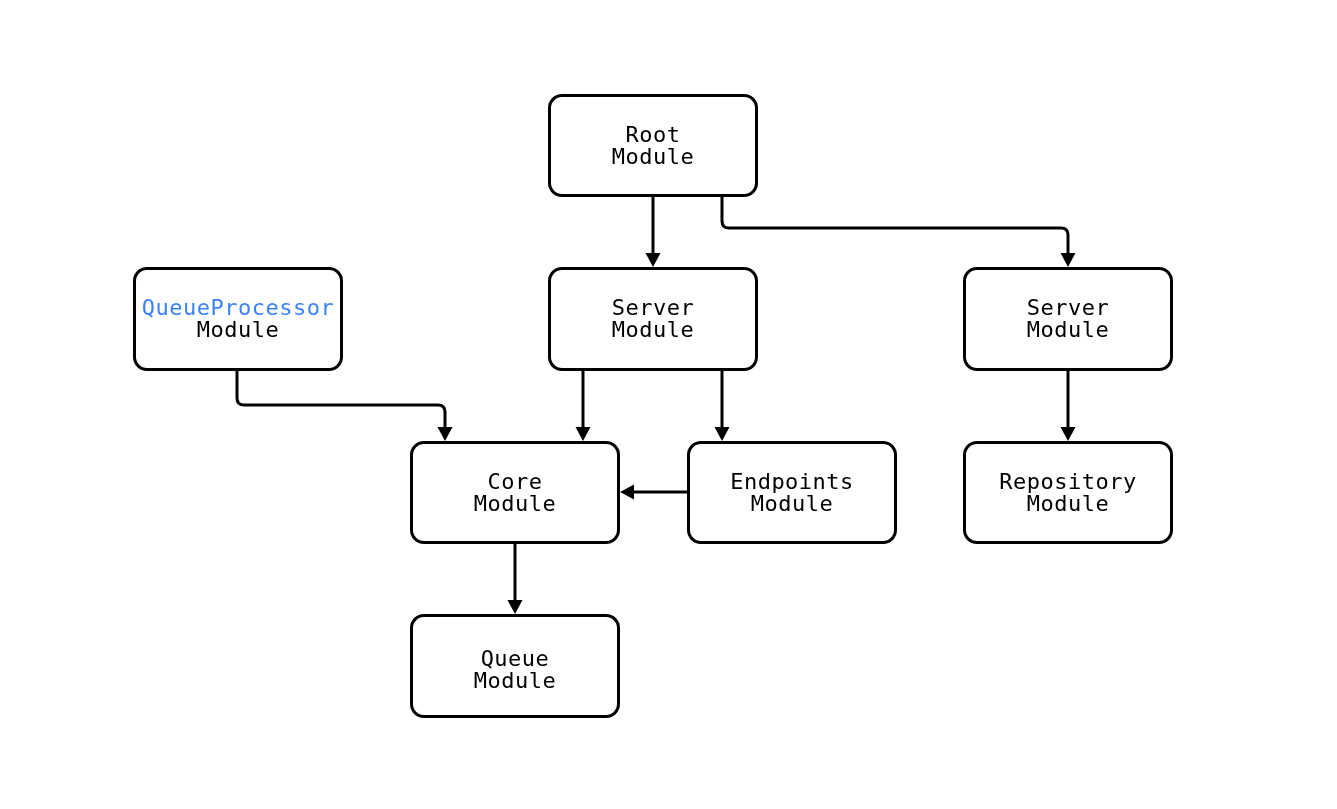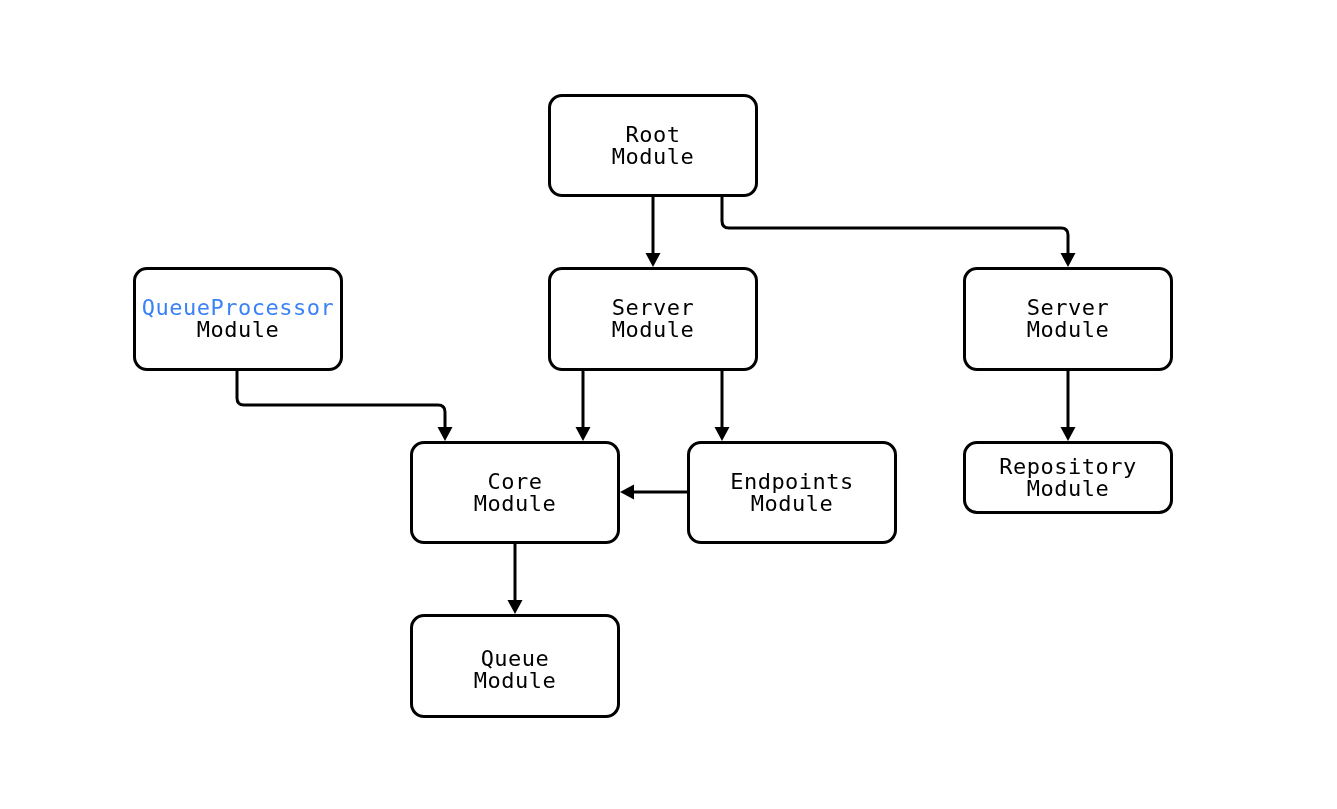--- a/index.html
+++ b/index.html
@@ -102,21 +102,21 @@
         <div class="node-line" style="color: rgb(0, 0, 0);">Module</div>
       </div>
       <div class="node" style="left: 410px; top: 441px; width: 210px; height: 103px; border-color: rgb(0, 0, 0);">
         <div class="node-line" style="color: rgb(0, 0, 0);">Core</div>
         <div class="node-line" style="color: rgb(0, 0, 0);">Module</div>
       </div>
       <div class="node" style="left: 687px; top: 441px; width: 210px; height: 103px; border-color: rgb(0, 0, 0); align-items: center;">
         <div class="node-line" style="color: rgb(0, 0, 0);">Endpoints</div>
         <div class="node-line" style="color: rgb(0, 0, 0);">Module</div>
       </div>
-      <div class="node" style="left: 963px; top: 441px; width: 210px; height: 73px; border-color: rgb(0, 0, 0);">
+      <div class="node" style="left: 963px; top: 441px; width: 210px; height: 103px; border-color: rgb(0, 0, 0);">
         <div class="node-line" style="color: rgb(0, 0, 0);">Repository</div>
         <div class="node-line" style="color: rgb(0, 0, 0);">Module</div>
       </div>
       <div class="node" style="left: 410px; top: 614px; width: 210px; height: 104px; border-color: rgb(0, 0, 0);">
         <div class="node-line" style="color: rgb(0, 0, 0); margin-top: 8px;">Queue</div>
         <div class="node-line" style="color: rgb(0, 0, 0);">Module</div>
       </div>
     </div>
 
 </div>

